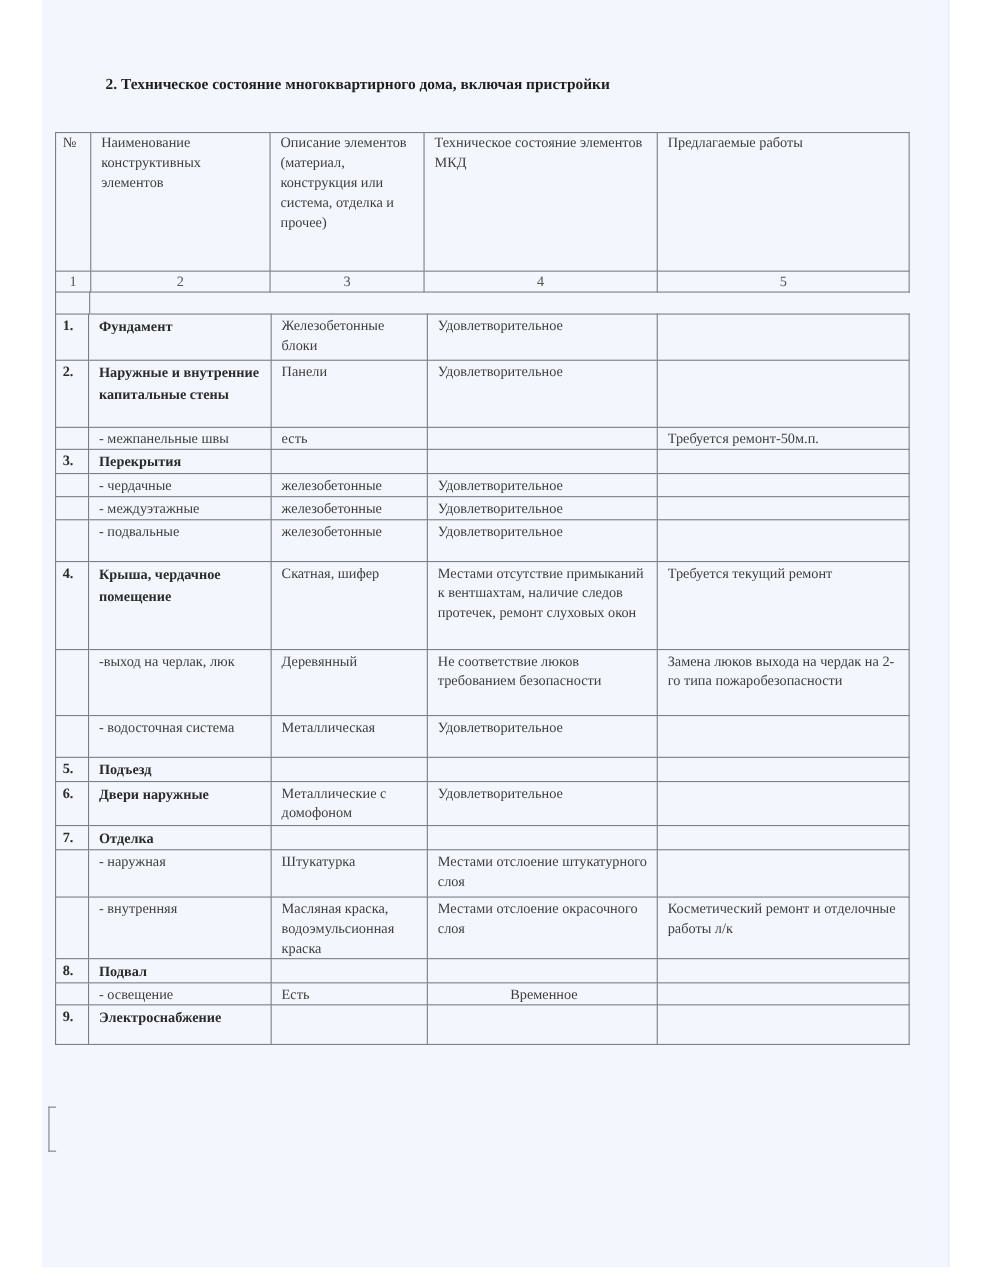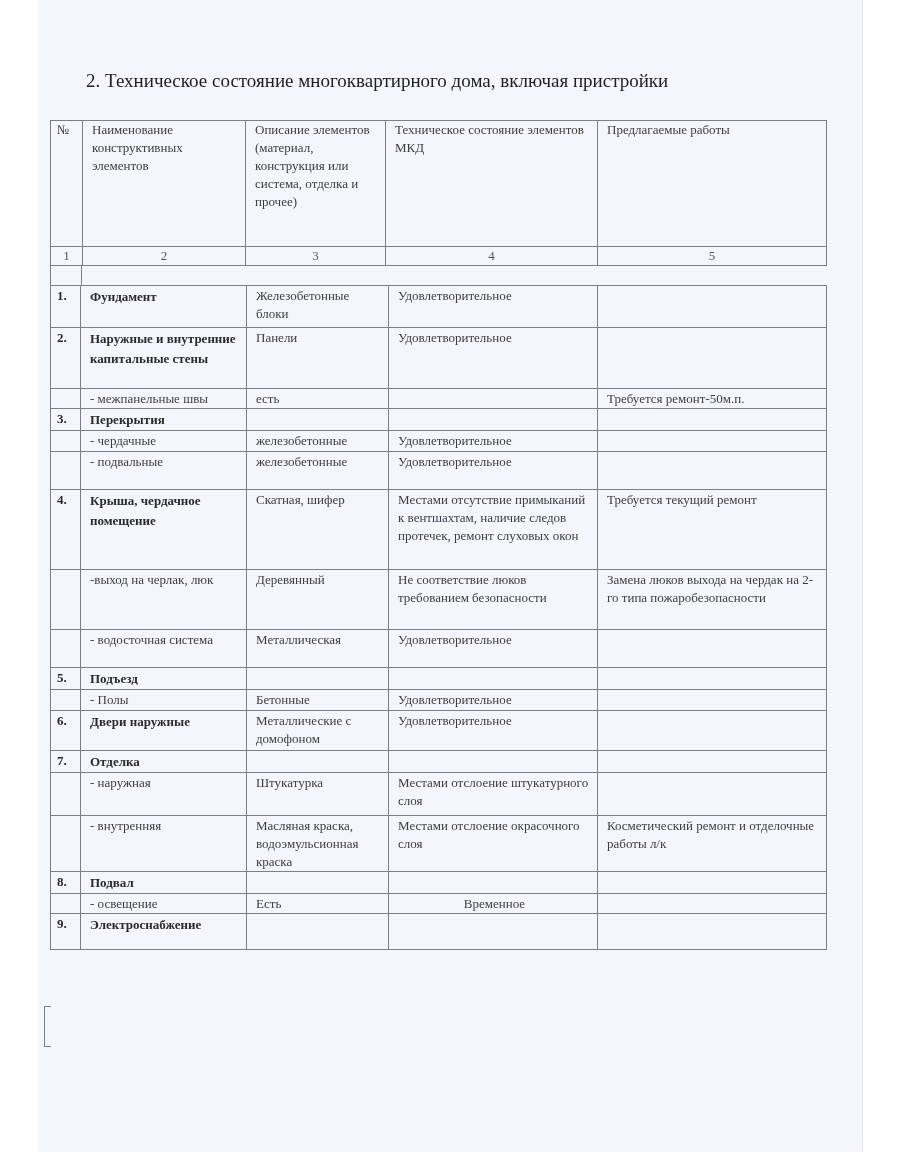--- a/index.html
+++ b/index.html
@@ -8,22 +8,22 @@
     background: #ffffff;
     font-family: "Liberation Serif", "DejaVu Serif", serif;
     color: #3a3a3a;
   }
   .page {
     position: absolute; left: 38px; top: 0; width: 824px; height: 1152px;
     background: #f3f6fc;
     border-right: 1px solid #e3e6ee;
   }
   .title {
-    position: absolute; left: 86px; top: 70px;
-    font-weight: normal; font-size: 19px; color: #1f1f1f; white-space: nowrap;
+    position: absolute; left: 96px; top: 70px;
+    font-weight: bold; font-size: 14px; color: #1f1f1f; white-space: nowrap;
   }
   table {
     position: absolute; border-collapse: collapse; table-layout: fixed;
     font-size: 13px; line-height: 18px;
   }
   td {
     border: 1px solid #7c7f86; vertical-align: top; padding: 0 6px 0 9px;
     overflow: hidden; color: #3d3d3d;
   }
   .hdr { left: 50px; top: 120px; }
@@ -118,20 +118,27 @@
         <td class="c4"></td>
         <td class="c5"></td>
       </tr>
       <tr style="height: 21px;">
         <td class="c1"></td>
         <td class="c2">- чердачные</td>
         <td class="c3">железобетонные</td>
         <td class="c4">Удовлетворительное</td>
         <td class="c5"></td>
       </tr>
+      <tr style="height: 21px;">
+        <td class="c1"></td>
+        <td class="c2">- междуэтажные</td>
+        <td class="c3">железобетонные</td>
+        <td class="c4">Удовлетворительное</td>
+        <td class="c5"></td>
+      </tr>
       <tr style="height: 38px;">
         <td class="c1"></td>
         <td class="c2">- подвальные</td>
         <td class="c3">железобетонные</td>
         <td class="c4">Удовлетворительное</td>
         <td class="c5"></td>
       </tr>
       <tr style="height: 80px;">
         <td class="c1">4.</td>
         <td class="c2 b">Крыша, чердачное помещение</td>
@@ -153,27 +160,20 @@
         <td class="c4">Удовлетворительное</td>
         <td class="c5"></td>
       </tr>
       <tr style="height: 20px;">
         <td class="c1">5.</td>
         <td class="c2 b">Подъезд</td>
         <td class="c3"></td>
         <td class="c4"></td>
         <td class="c5"></td>
       </tr>
-      <tr style="height: 21px;">
-        <td class="c1"></td>
-        <td class="c2">- Полы</td>
-        <td class="c3">Бетонные</td>
-        <td class="c4">Удовлетворительное</td>
-        <td class="c5"></td>
-      </tr>
       <tr style="height: 40px;">
         <td class="c1">6.</td>
         <td class="c2 b">Двери наружные</td>
         <td class="c3">Металлические с домофоном</td>
         <td class="c4">Удовлетворительное</td>
         <td class="c5"></td>
       </tr>
       <tr style="height: 19px;">
         <td class="c1">7.</td>
         <td class="c2 b">Отделка</td>

